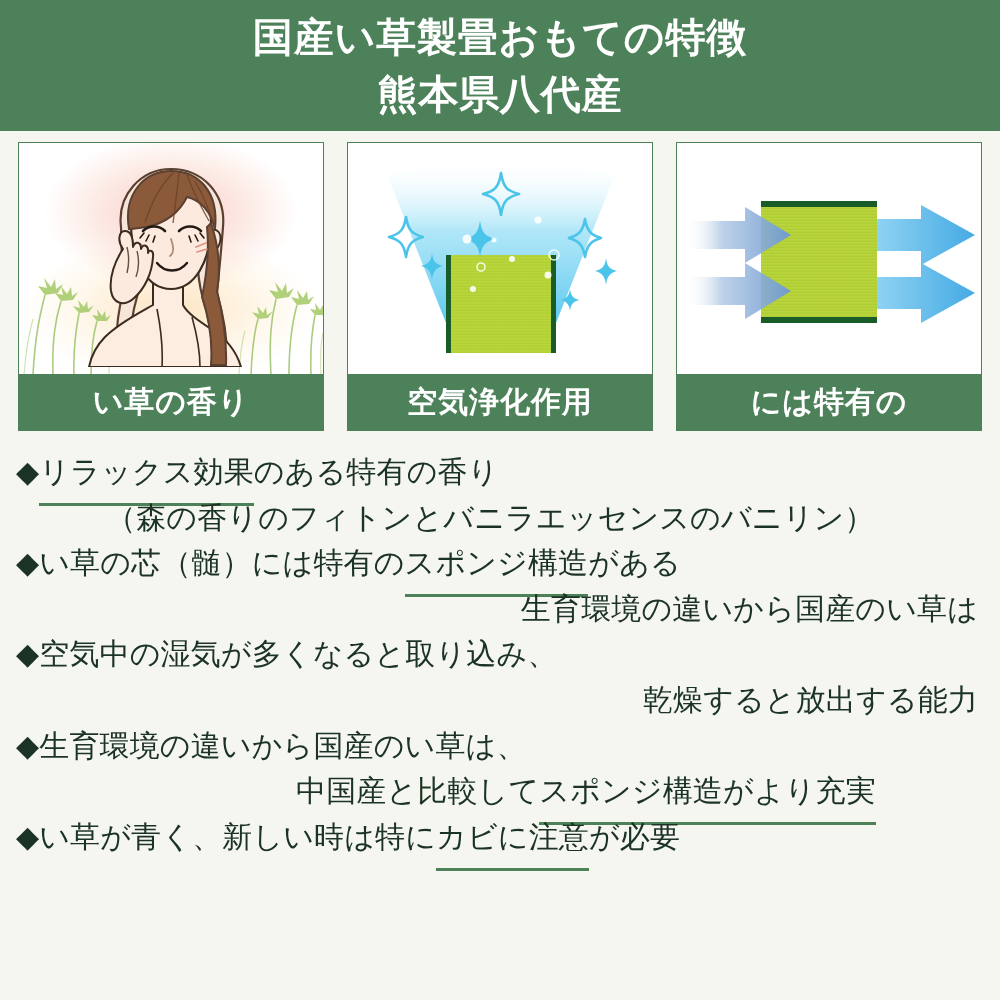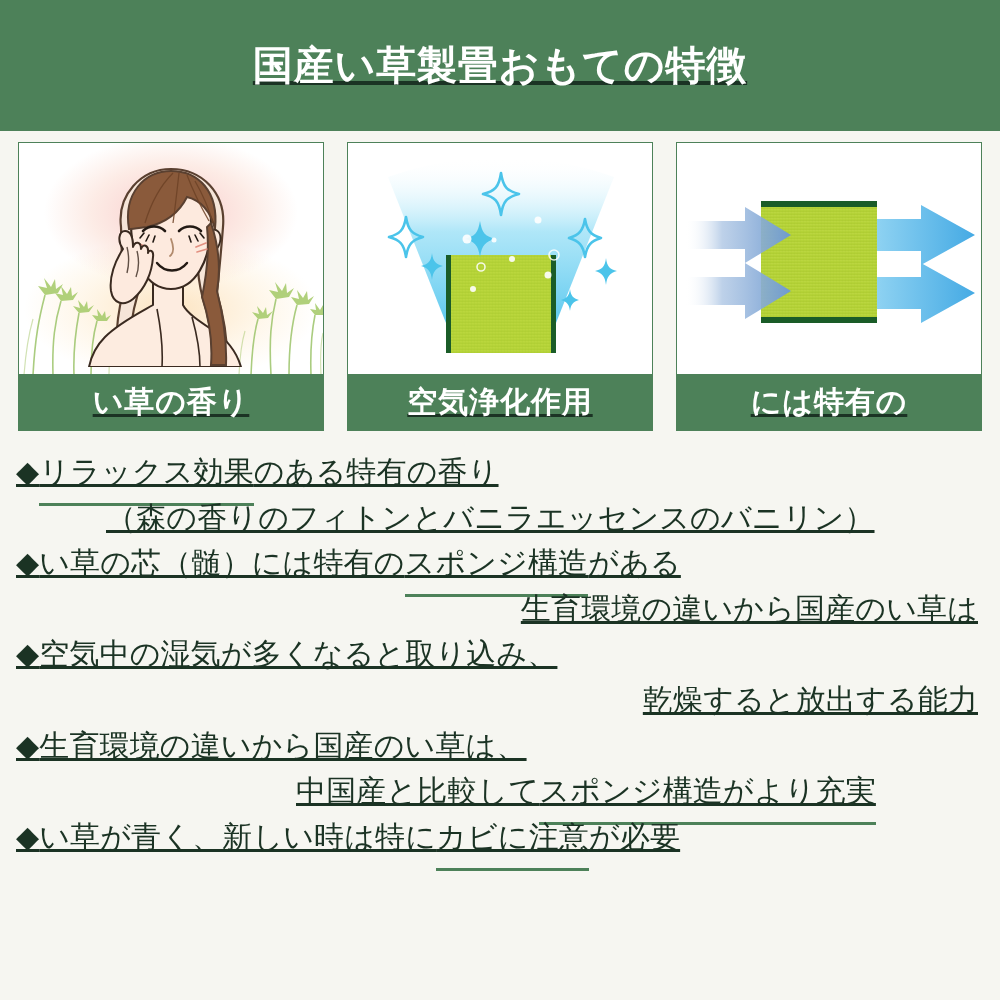--- a/index.html
+++ b/index.html
@@ -15,21 +15,20 @@
     background: #f6f6f1;
     font-family: "Liberation Sans", "DejaVu Sans", sans-serif;
     color: #1b3324;
   }
 
   .page {
     position: relative;
     width: 1000px;
     height: 1000px;
     background: #f6f6f1;
-    text-decoration: underline;
   }
 
   
   .header {
     width: 1000px;
     height: 131px;
     background: #4d8159;
     display: flex;
     flex-direction: column;
     align-items: center;
@@ -117,20 +116,21 @@
     padding-bottom: 15px;
   }
 </style>
 </head>
 <body>
 
 <div class="page">
 
   <div class="header">
     <div class="header-line">国産い草製畳おもての特徴</div>
+    <div class="header-line">熊本県八代産</div>
   </div>
 
   <div class="cards">
 
     <div class="card">
       <div class="card-figure">
         <div class="aroma-bg"></div>
 
         <svg class="grass-layer" viewBox="0 0 306 232" width="306" height="232">
           <g stroke="#9cc46a" stroke-width="1.6" fill="none" opacity="0.85">

